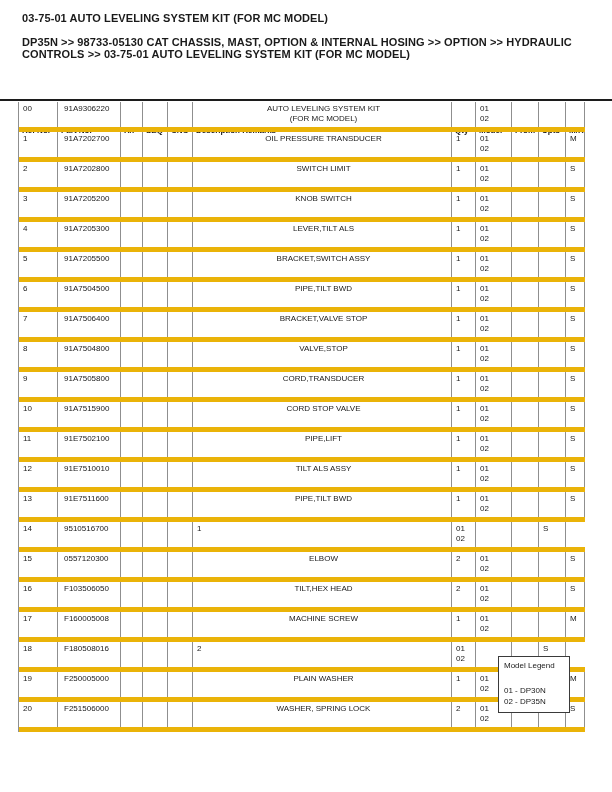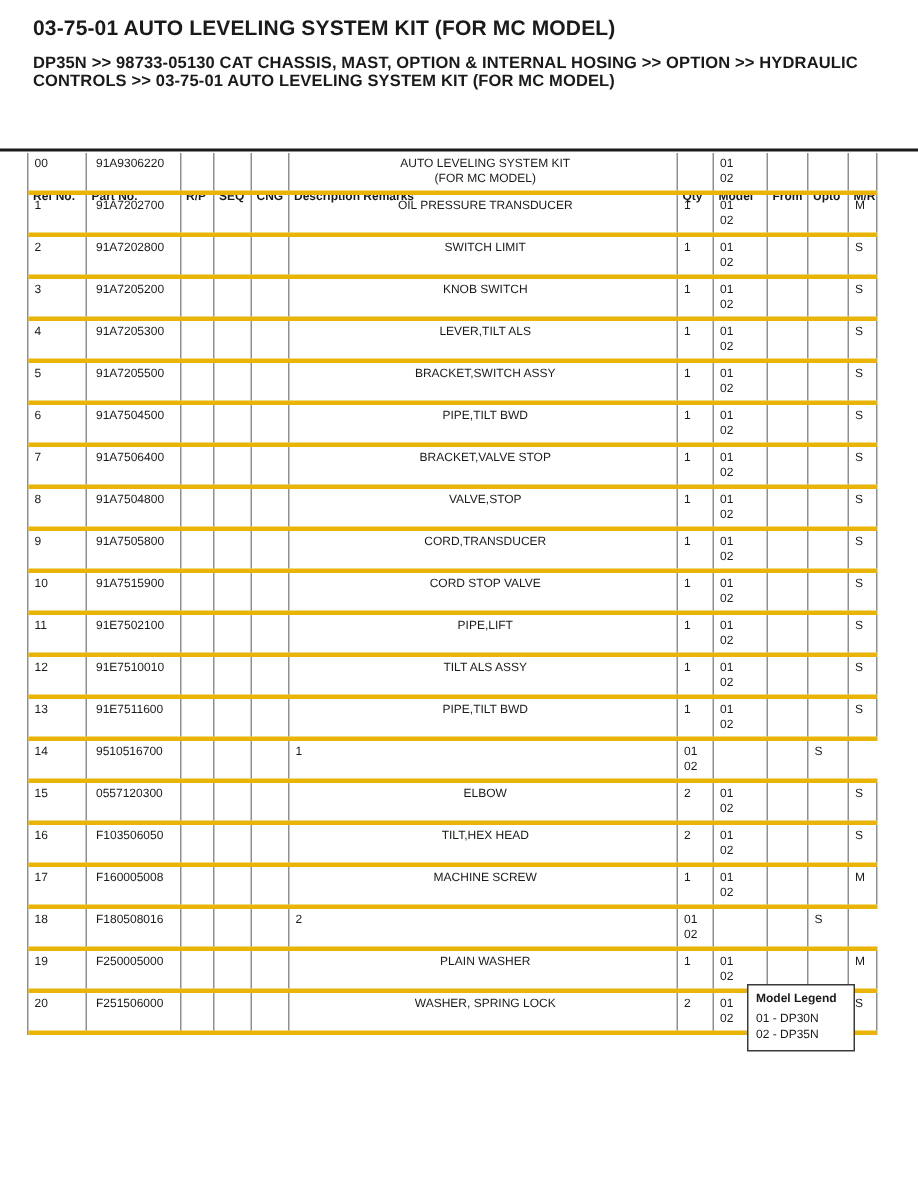--- a/index.html
+++ b/index.html
@@ -5,21 +5,21 @@
   html,body{margin:0;padding:0;}
   body{
     width:612px;height:792px;background:#ffffff;position:relative;
     font-family:"Liberation Sans","DejaVu Sans",sans-serif;color:#1a1a1a;
     -webkit-font-smoothing:antialiased;
   }
   .page{position:absolute;inset:0;width:612px;height:792px;overflow:hidden;}
 
   .doc-title{
     position:absolute;left:22px;top:13px;width:578px;
-    font-size:14px;font-weight:bold;letter-spacing:.1px;line-height:11px;
+    font-size:11px;font-weight:bold;letter-spacing:.1px;line-height:11px;
   }
   .breadcrumb{
     position:absolute;left:22px;top:37px;width:566px;
     font-size:11px;font-weight:bold;letter-spacing:.1px;line-height:11.5px;
   }
 
   
   .col-headers{
     position:absolute;left:18px;top:86px;width:566px;
     display:grid;
@@ -34,39 +34,39 @@
 
   
   .tbody{
     position:absolute;left:18px;top:102px;width:566px;
     border-left:1px solid #8f8f8f;
     font-size:8px;line-height:10px;
   }
   .trow{
     display:grid;
     grid-template-columns:39px 63px 22px 25px 25px 259px 24px 36px 27px 27px 19px;
-    border-bottom:3px solid #eab308;
+    border-bottom:5px solid #eab308;
     min-height:25px;
   }
   .tcell{
     border-right:1px solid #8f8f8f;
     padding:2px 2px 1px 4px;
     white-space:nowrap;overflow:hidden;
   }
   .c-part{padding-left:6px;}
   .c-desc{padding-left:5px;text-align:center;}
   .c-model{padding-left:4px;}
 
   
   .legend{
     position:absolute;left:498px;top:656px;width:72px;
     border:1.4px solid #3a3a3a;background:#ffffff;
     padding:4px 4px 5px 5px;box-sizing:border-box;
   }
-  .legend-title{font-size:8px;font-weight:bold;line-height:10px;margin-bottom:3px;white-space:nowrap;}
+  .legend-title{font-size:8px;font-weight:normal;line-height:10px;margin-bottom:15px;white-space:nowrap;}
   .legend-item{font-size:8px;line-height:10.5px;white-space:nowrap;}
 </style>
 </head>
 <body>
 
 <div class="page">
 
   <div class="doc-title">03-75-01 AUTO LEVELING SYSTEM KIT (FOR MC MODEL)</div>
 
   <div class="breadcrumb">DP35N &gt;&gt; 98733-05130 CAT CHASSIS, MAST, OPTION &amp; INTERNAL HOSING &gt;&gt; OPTION &gt;&gt; HYDRAULIC CONTROLS &gt;&gt; 03-75-01 AUTO LEVELING SYSTEM KIT (FOR MC MODEL)</div>

